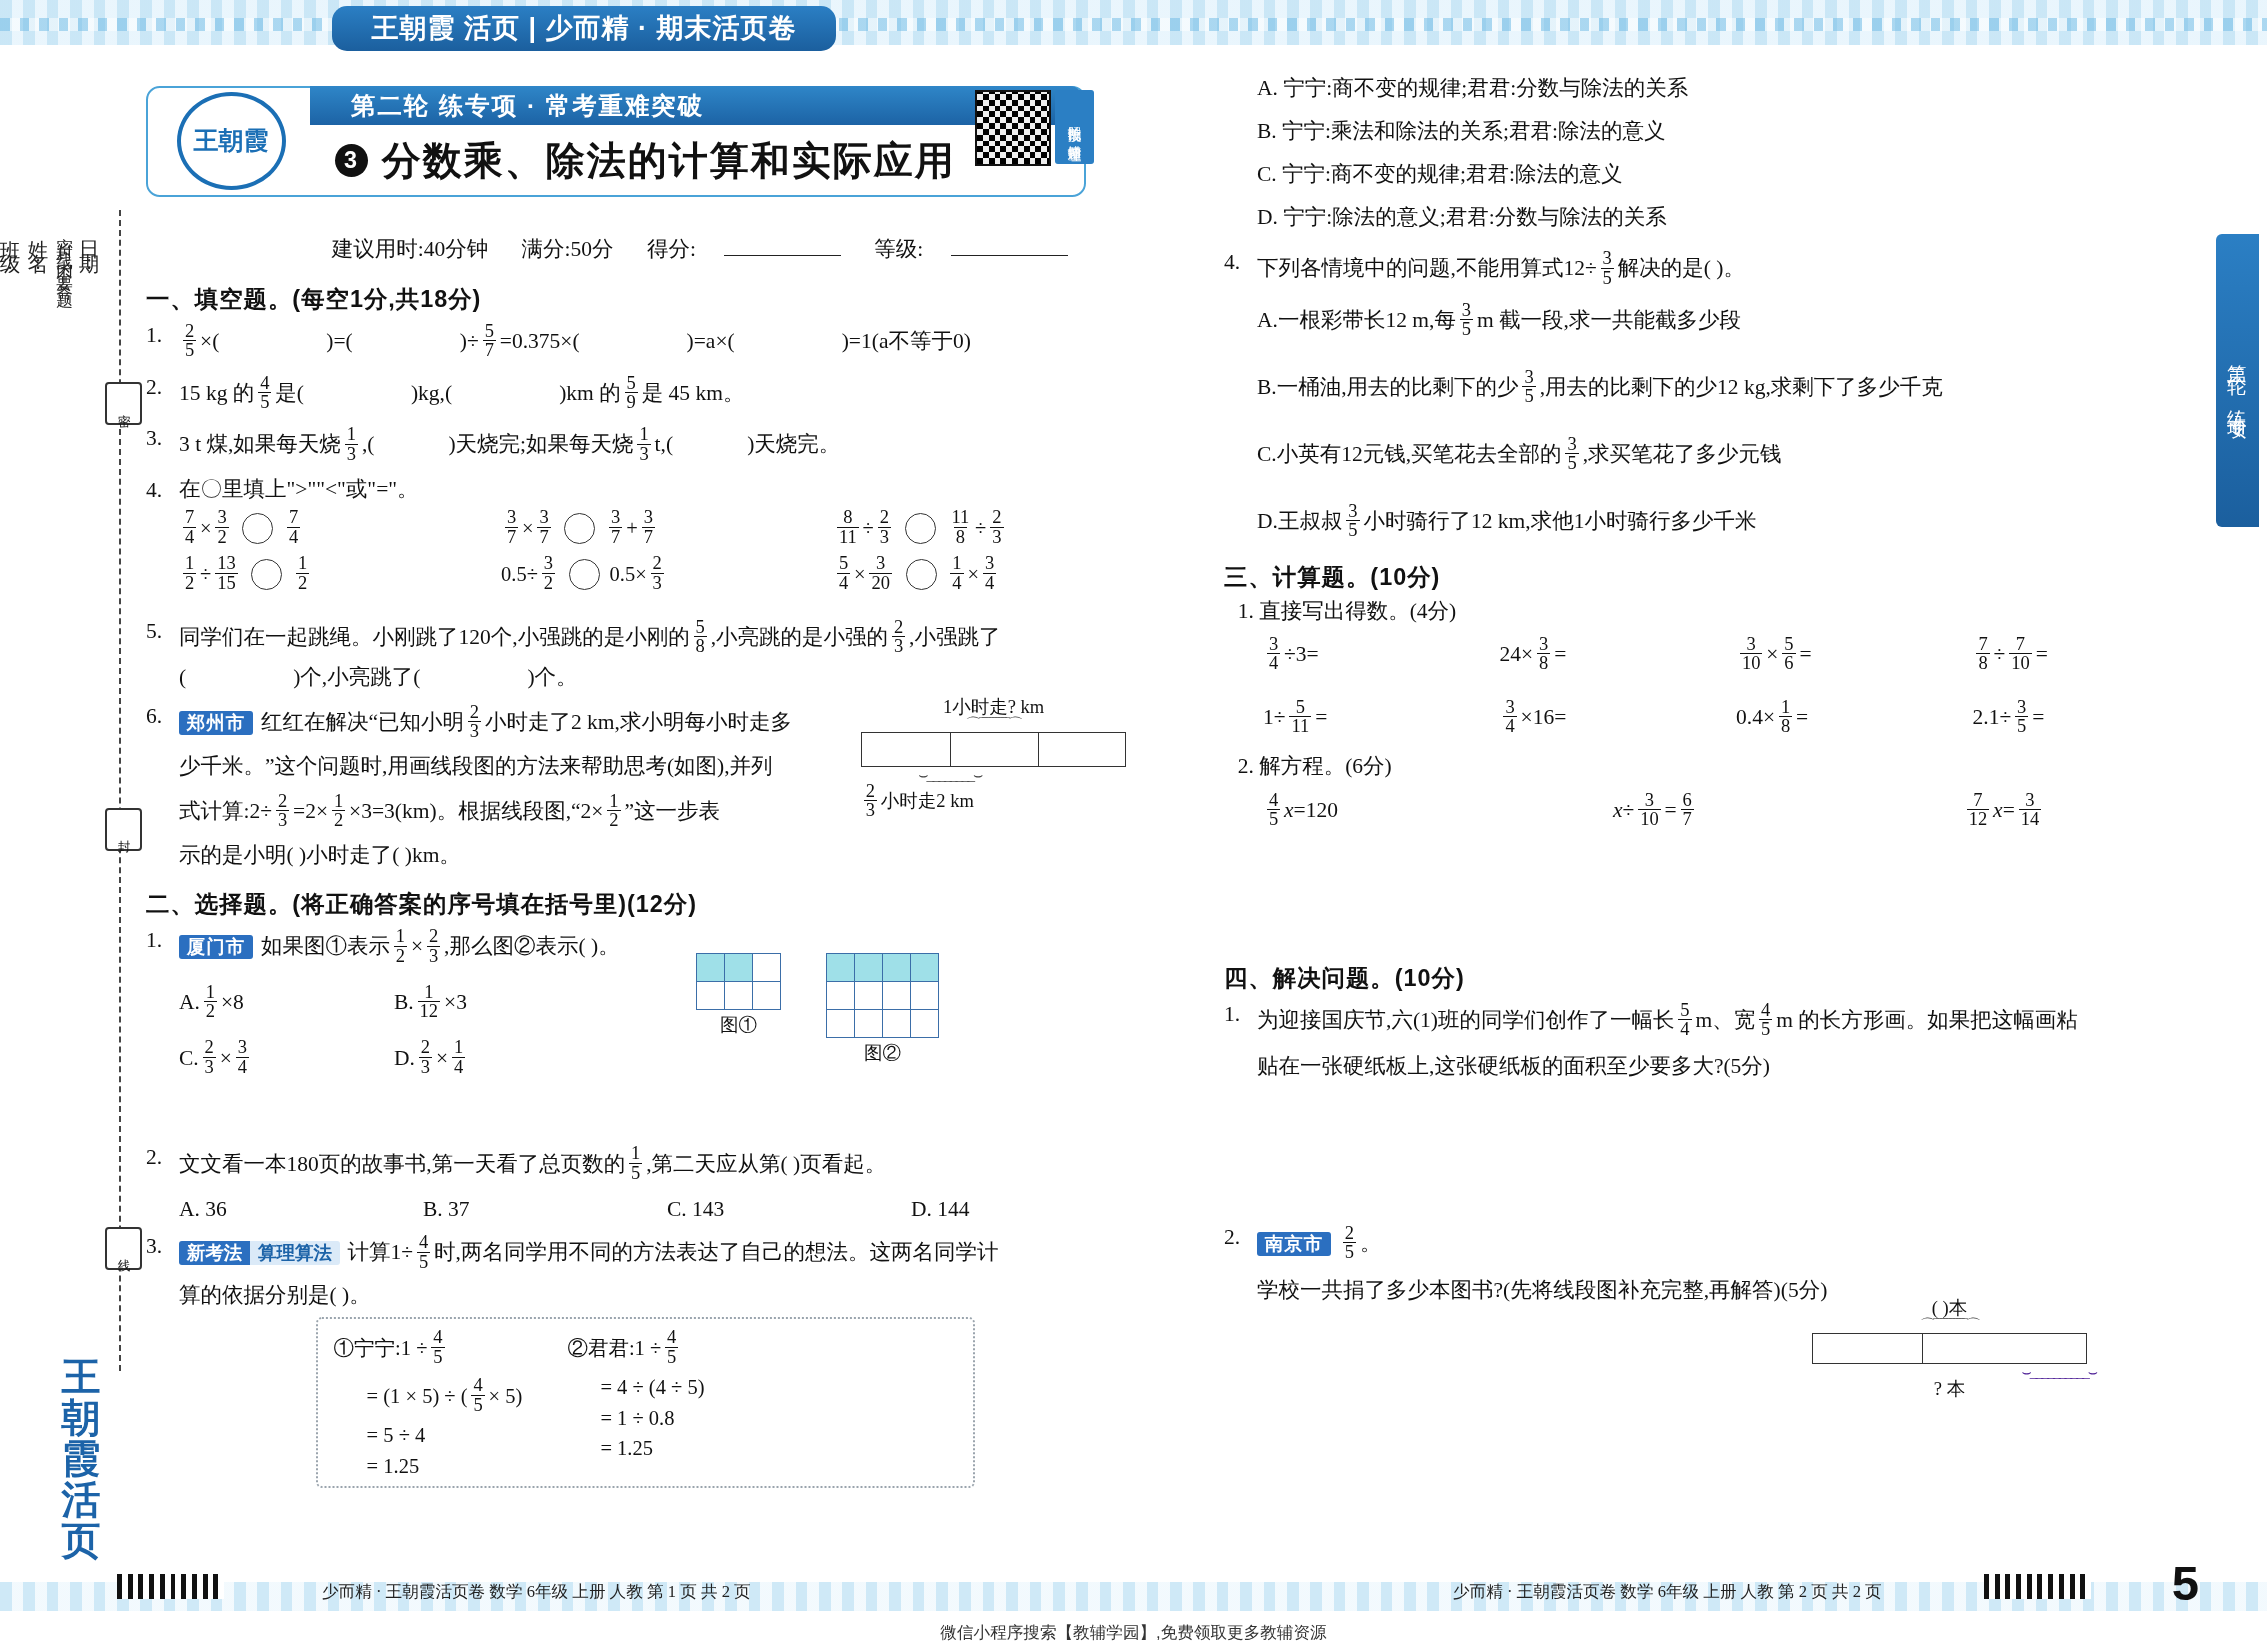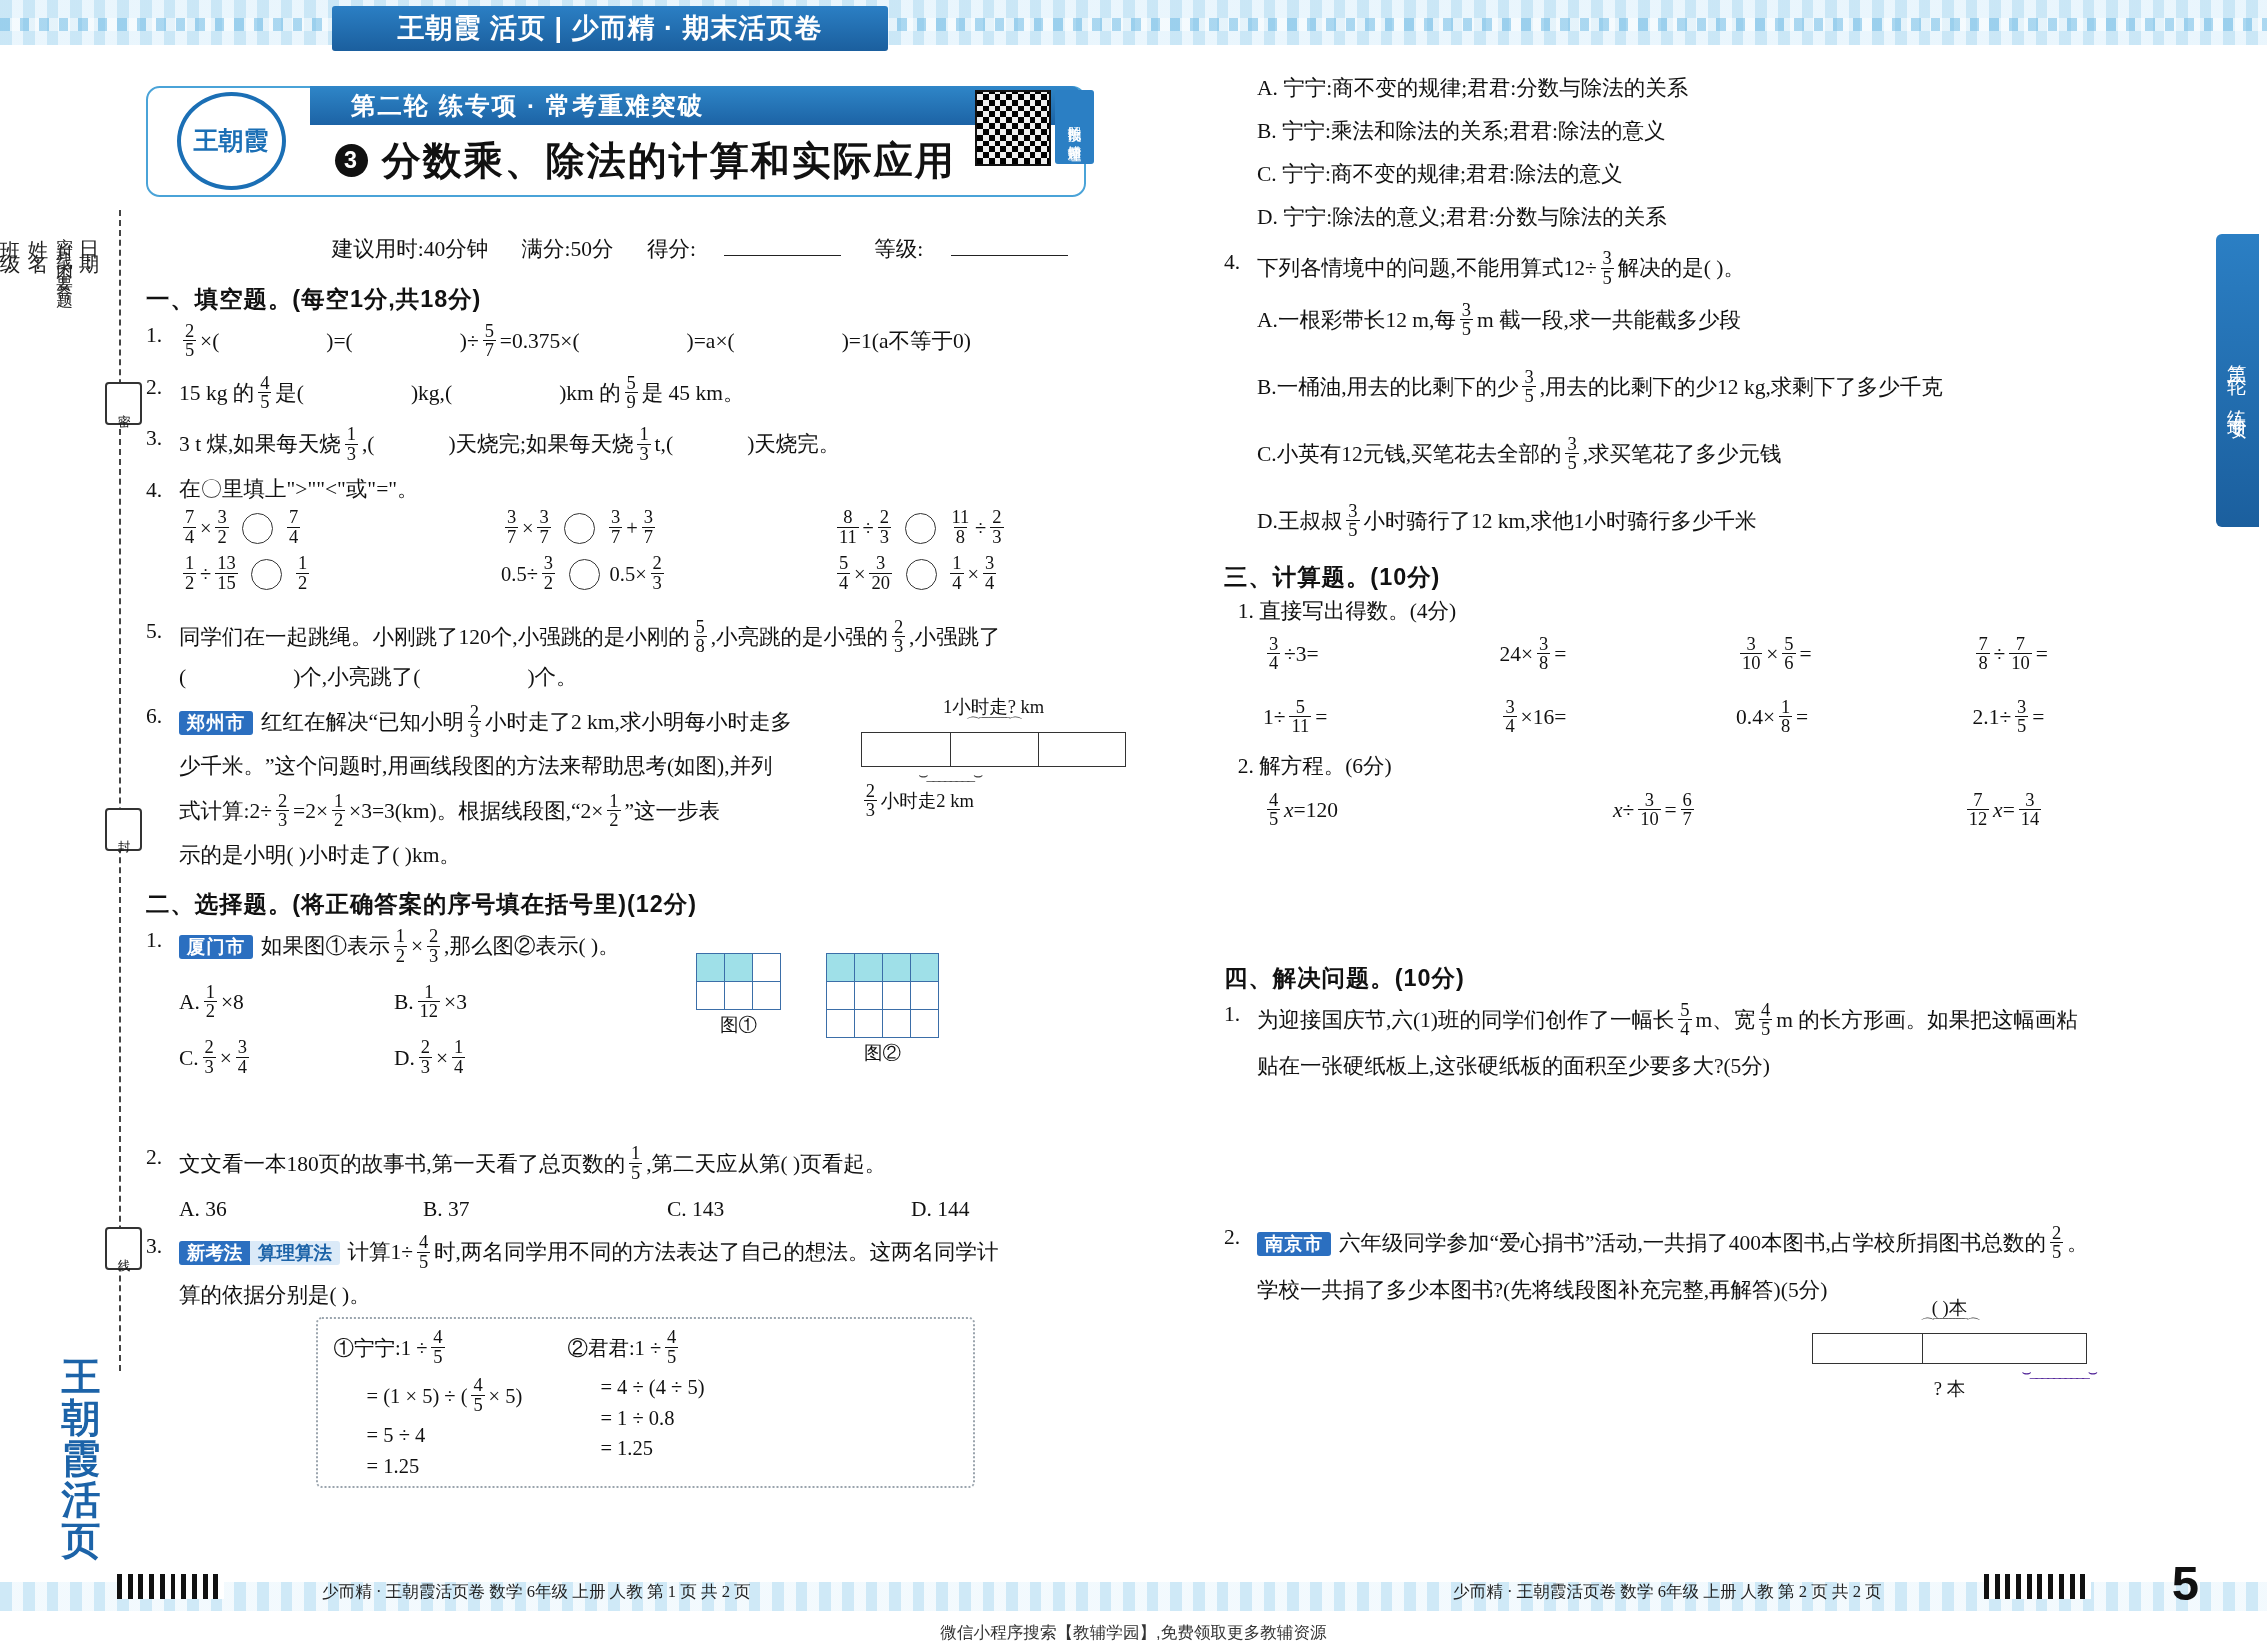--- a/index.html
+++ b/index.html
@@ -21,23 +21,23 @@
     background:repeating-linear-gradient(90deg,#9fd3ef 0 11.7px,#e6f4fc 11.7px 23.4px);opacity:.5;}
   .footer-bar{position:absolute;left:0;bottom:0;width:2267px;height:39px;background:#ffffff;}
   .footer-note{position:absolute;bottom:5.9px;left:0;width:2267px;text-align:center;
     font-size:16.6px;color:#333;font-family:"Liberation Sans",sans-serif;}
   .barcode{position:absolute;bottom:51px;height:25px;width:107px;
     background:repeating-linear-gradient(90deg,#111 0 4.9px,#fff 4.9px 10.7px);}
   .barcode.l{left:117px;}
   .barcode.r{right:176px;}
 
   
-  .masthead{position:absolute;left:332px;top:5.9px;width:556px;height:45px;
+  .masthead{position:absolute;left:332px;top:5.9px;width:504px;height:45px;
     background:linear-gradient(180deg,#2b7fc4,#1b5f9e);
-    border-radius:3px;display:flex;align-items:center;justify-content:center;
+    border-radius:15px;display:flex;align-items:center;justify-content:center;
     color:#fff;font-size:27px;font-weight:bold;letter-spacing:1px;
     font-family:"Liberation Sans",sans-serif;}
 
   
   .side-left{position:absolute;left:64px;top:224px;width:39px;height:1024px;
     writing-mode:vertical-rl;text-orientation:upright;
     font-size:20.5px;letter-spacing:13.7px;color:#222;}
   .side-dash{position:absolute;left:119px;top:210px;width:0;height:1161px;
     border-left:2.9px dashed #444;}
   .side-seal{position:absolute;left:105px;width:33px;height:39px;border:2px solid #333;
@@ -847,21 +847,20 @@
           <span>贴在一张硬纸板上,这张硬纸板的面积至少要多大?(5分)</span>
         </div>
     </div>
   </div>
 
   <div class="q" style="margin-top:146px">
     <div class="qn">2.</div>
     <div class="qb" style="position:relative">
       <div class="row">
         <span class="city">南京市</span>
-        <span>六年级同学参加“爱心捐书”活动,一共捐了400本图书,占学校所捐图书总数的</span>
         <span class="fr">
             <span class="nu">2</span>
             <span class="de">5</span>
           </span>
         <span>。</span>
       </div>
       <div class="row" style="margin-top:15.6px">
           <span>学校一共捐了多少本图书?(先将线段图补充完整,再解答)(5分)</span>
         </div>
 

